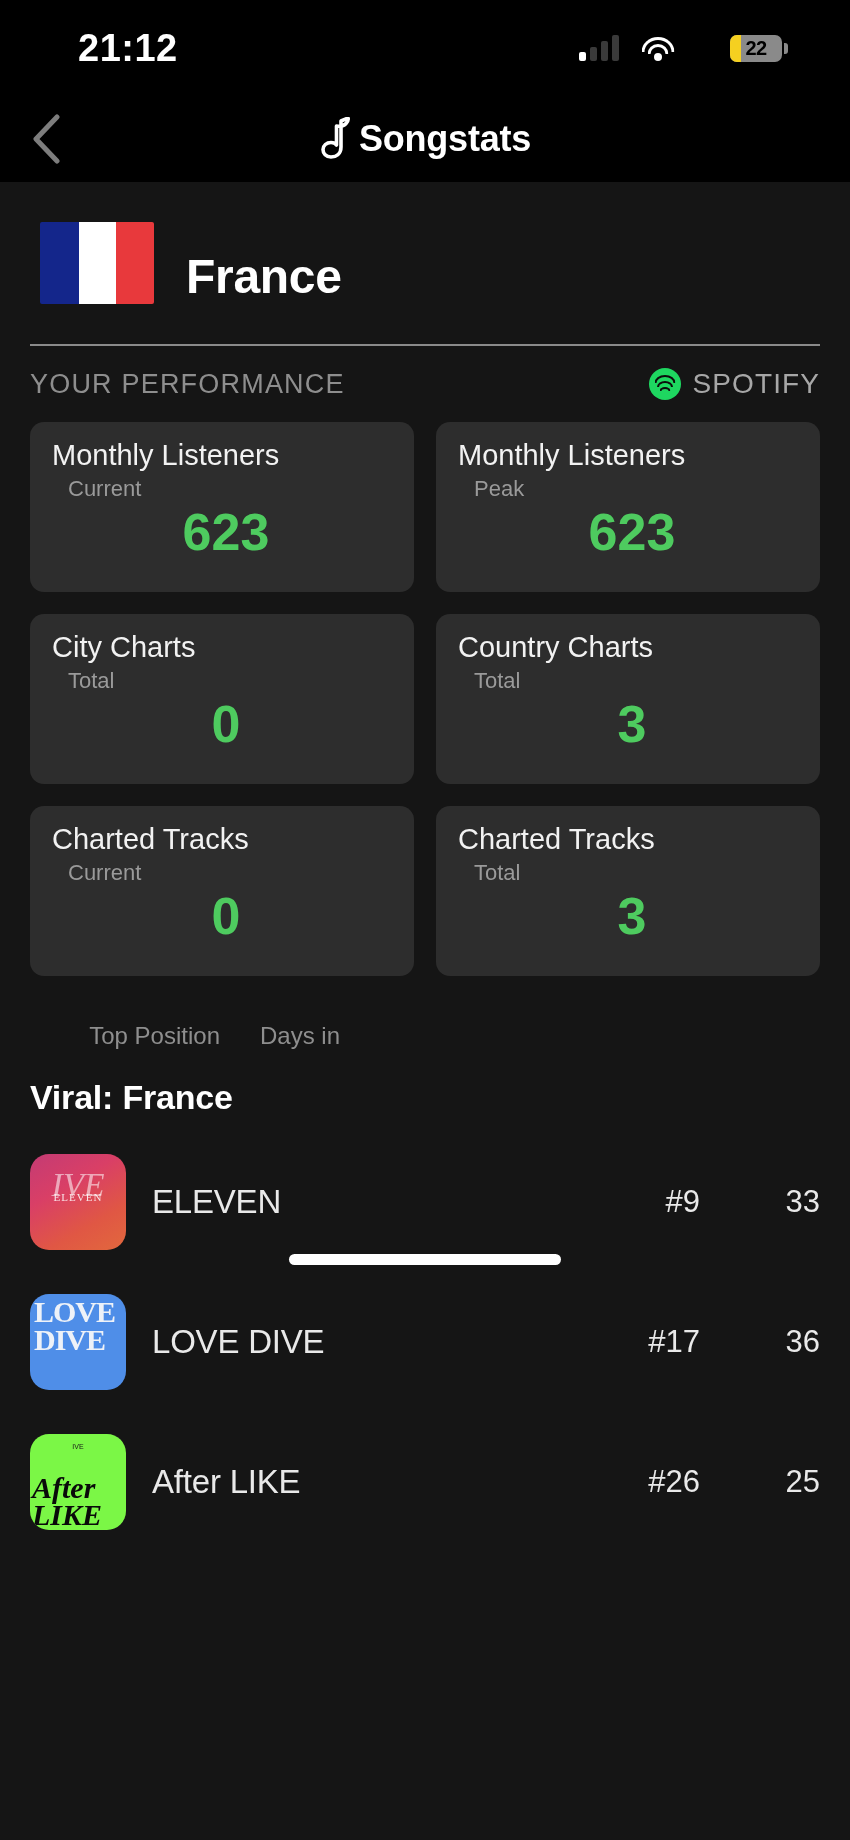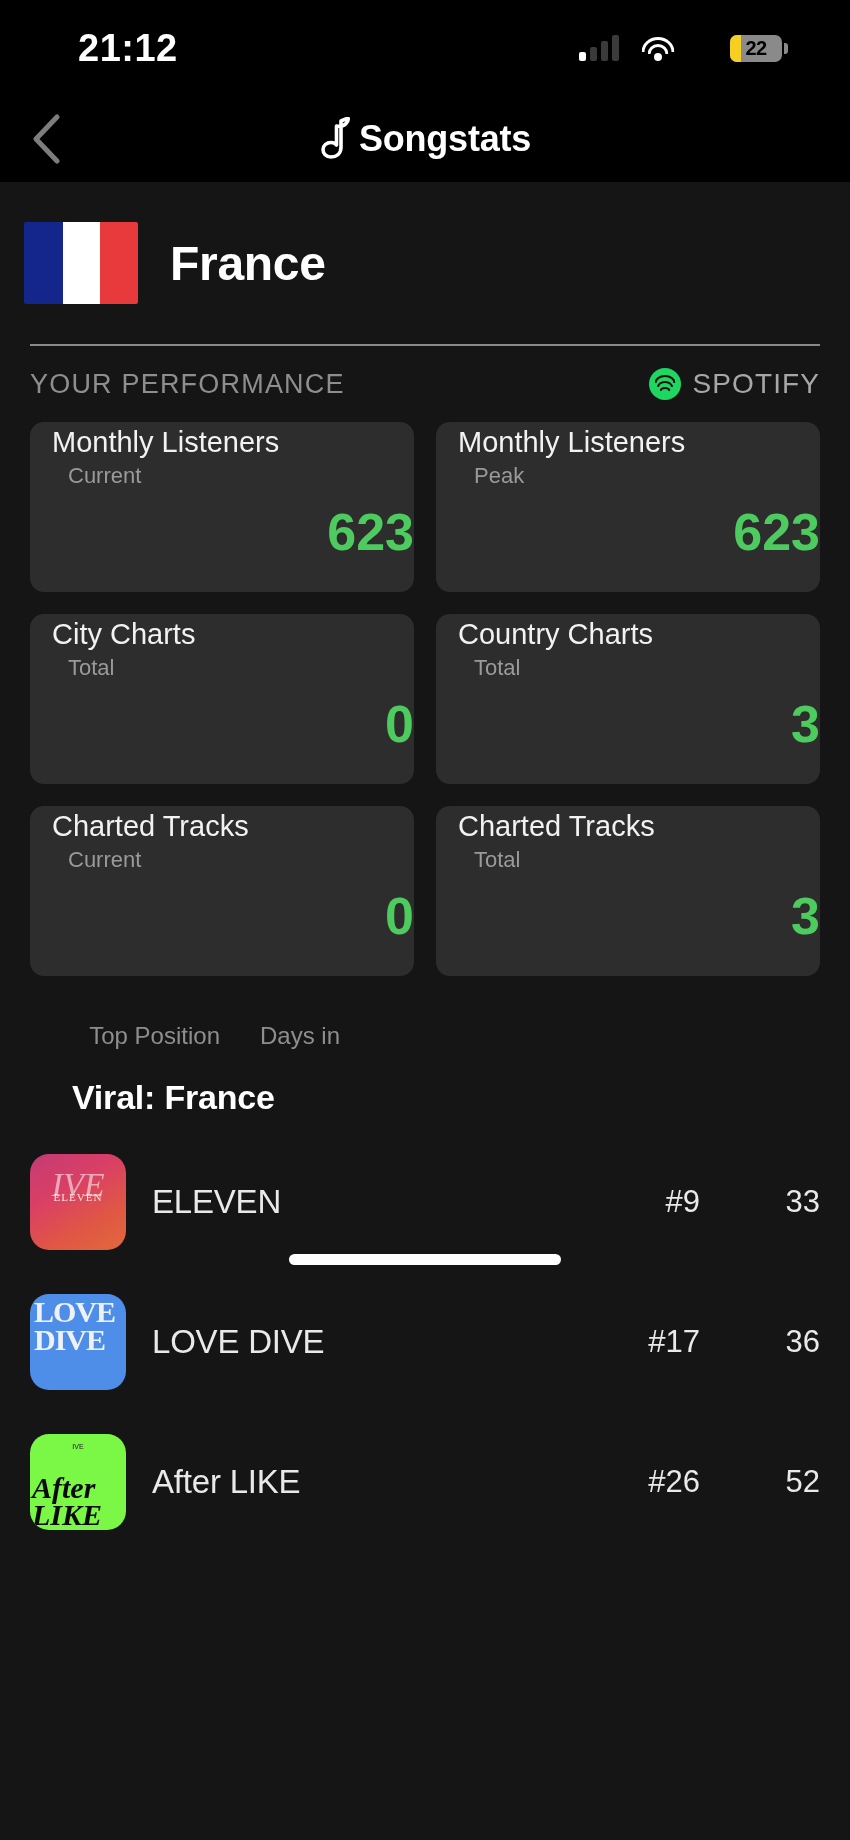--- a/index.html
+++ b/index.html
@@ -73,22 +73,22 @@
   .nav-brand {
     margin:0 auto; display:flex; align-items:center; gap:4px;
   }
   .brand-mark { width:36px; height:44px; display:block; }
   .brand-text { color:#fff; font-size:36px; font-weight:700; letter-spacing:-0.2px; }
 
   
   .content { background:#151515; min-height:1658px; padding:0 0 0 0; }
 
   .country-row {
-    display:flex; align-items:center; gap:32px;
-    padding:40px 30px 0 24px;
+    display:flex; align-items:flex-end; gap:32px;
+    padding:40px 30px 0 40px;
   }
   .flag {
     width:114px; height:82px; display:flex;
     border-radius:2px; overflow:hidden; flex:0 0 auto;
   }
   .flag i { display:block; height:100%; }
   .flag .f1 { width:34%; background:#14268b; }
   .flag .f2 { width:33%; background:#ffffff; }
   .flag .f3 { width:33%; background:#e8393c; }
   .country-name { color:#fff; font-size:48px; font-weight:700; letter-spacing:-0.3px; }
@@ -113,39 +113,39 @@
   .spotify-dot span:nth-child(1){ width:21px; height:8px; top:7px; }
   .spotify-dot span:nth-child(2){ width:16px; height:6px; top:13px; }
   .spotify-dot span:nth-child(3){ width:11px; height:4px; top:19px; }
   .perf-source-name { color:#a7a7a7; font-size:28px; letter-spacing:1.1px; }
 
   
   .cards { padding:22px 30px 0 30px; display:flex; flex-wrap:wrap; gap:22px; }
   .card {
     width:calc(50% - 11px); height:170px;
     background:#2d2d2d; border-radius:14px;
-    padding:4px 22px 0 22px; position:relative;
+    padding:17px 22px 0 22px; position:relative;
   }
   .card-title { color:#f2f2f2; font-size:29px; font-weight:400; line-height:1.15; }
   .card-sub { color:#9a9a9a; font-size:22px; margin-top:4px;margin-left:16px; }
   .card-value {
     position:absolute; left:8px; right:0; top:80px;
-    text-align:right; font-size:52px; font-weight:700; color:#4ecb5f;
+    text-align:center; font-size:52px; font-weight:700; color:#4ecb5f;
   }
 
   
   .table { padding:46px 30px 0 30px; }
   .t-head { display:flex; align-items:baseline; color:#8e8e8e; font-size:24px; }
   .t-col-title { flex:1; }
   .t-col-pos { width:190px; text-align:right; }
   .t-col-days { width:120px; text-align:right; }
 
   .t-section {
     color:#ffffff; font-size:34px; font-weight:700;
-    margin-top:28px; letter-spacing:-0.2px;margin-left:42px;
+    margin-top:28px; letter-spacing:-0.2px;
   }
 
   .t-row {
     display:flex; align-items:center;
     margin-top:30px; height:110px;
   }
   .art {
     width:96px; height:96px; border-radius:19px; flex:0 0 auto;
     position:relative; overflow:hidden;
     display:flex; align-items:center; justify-content:center;
@@ -325,20 +325,20 @@
         <div class="t-days">36</div>
       </div>
 
       <div class="t-row">
         <div class="art art-afterlike">
           <div class="tiny">IVE</div>
           <div class="big">After LIKE</div>
         </div>
         <div class="t-name">After LIKE</div>
         <div class="t-pos">#26</div>
-        <div class="t-days">52</div>
+        <div class="t-days">25</div>
       </div>
     </div>
 
   </div>
 
   <div class="home-bar"></div>
 </div>
 
 </body></html>

